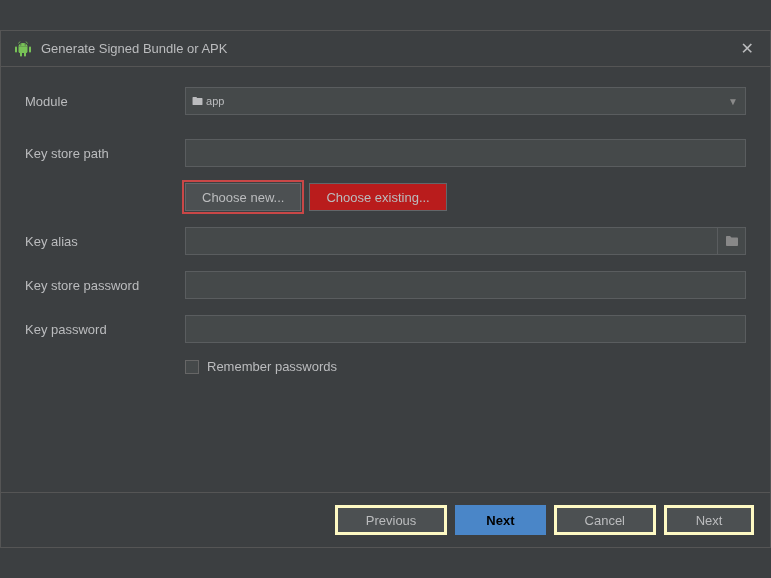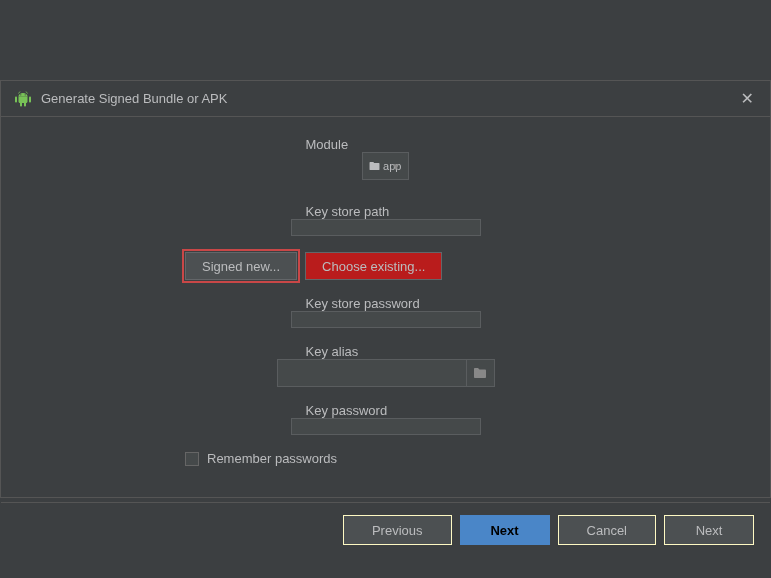--- a/index.html
+++ b/index.html
@@ -15,21 +15,21 @@
       font-family: 'Segoe UI', Arial, sans-serif;
       font-size: 13px;
       color: #bbbcbe;
       display: flex;
       align-items: center;
       justify-content: center;
     }
 
     .dialog {
       width: 771px;
-      height: 418px;
+      height: 518px;
       background: #3c3f41;
       border: 1px solid #555;
       display: flex;
       flex-direction: column;
     }
 
     .title-bar {
       background: #3c3f41;
       padding: 8px 12px;
       display: flex;
@@ -65,21 +65,20 @@
       padding: 20px 24px;
       display: flex;
       flex-direction: column;
       gap: 0;
     }
 
     .form-row {
       display: flex;
       align-items: center;
       margin-bottom: 16px;
-      flex-direction: column;
     }
 
     .form-label {
       width: 160px;
       min-width: 160px;
       color: #bbbcbe;
       font-size: 13px;
       text-align: left;
     }
 
@@ -217,21 +216,21 @@
       justify-content: flex-end;
       gap: 8px;
       background: #3c3f41;
     }
 
     .footer-btn {
       height: 30px;
       min-width: 90px;
       padding: 0 28px;
       background: #4c5052;
-      border: 1px solid #fef9c3;
+      border: 3px solid #fef9c3;
       color: #bbbcbe;
       font-size: 13px;
       cursor: pointer;
       outline: none;
     }
 
     .footer-btn-next {
       background: #4a86c8;
       border-color: #4a86c8;
       color: #000000;
@@ -277,42 +276,42 @@
         <span class="module-select-arrow">▼</span>
       </div>
     </div>
 
     <div class="form-row keystore-path-section">
       <span class="form-label">Key store path</span>
       <input class="form-input" type="text" style="">
     </div>
 
     <div class="buttons-row">
-      <button class="btn btn-create-new">Signed new...</button>
+      <button class="btn btn-create-new">Choose new...</button>
       <button class="btn">Choose existing...</button>
-    </div>
-
-    <div class="form-row">
-      <span class="form-label">Key store password</span>
-      <input class="form-input" type="password" style="">
     </div>
 
     <div class="form-row">
       <span class="form-label">Key alias</span>
       <div class="key-alias-wrapper">
         <input class="key-alias-input" type="text" style="">
         <button class="folder-btn">
           <svg width="14" height="12" viewBox="0 0 14 12" fill="none">
             <path d="M1 2 C1 1.45 1.45 1 2 1 L5 1 L6.5 2.5 L12 2.5 C12.55 2.5 13 2.95 13 3.5 L13 10 C13 10.55 12.55 11 12 11 L2 11 C1.45 11 1 10.55 1 10 Z" fill="#888" stroke="none"></path>
           </svg>
         </button>
       </div>
     </div>
 
     <div class="form-row">
+      <span class="form-label">Key store password</span>
+      <input class="form-input" type="password" style="">
+    </div>
+
+    <div class="form-row">
       <span class="form-label">Key password</span>
       <input class="form-input" type="password" style="">
     </div>
 
     <div class="remember-row">
       <input type="checkbox" class="remember-checkbox" id="rememberCheckbox" style="">
       <label class="remember-label" for="rememberCheckbox">Remember passwords</label>
     </div>
 
   </div>

